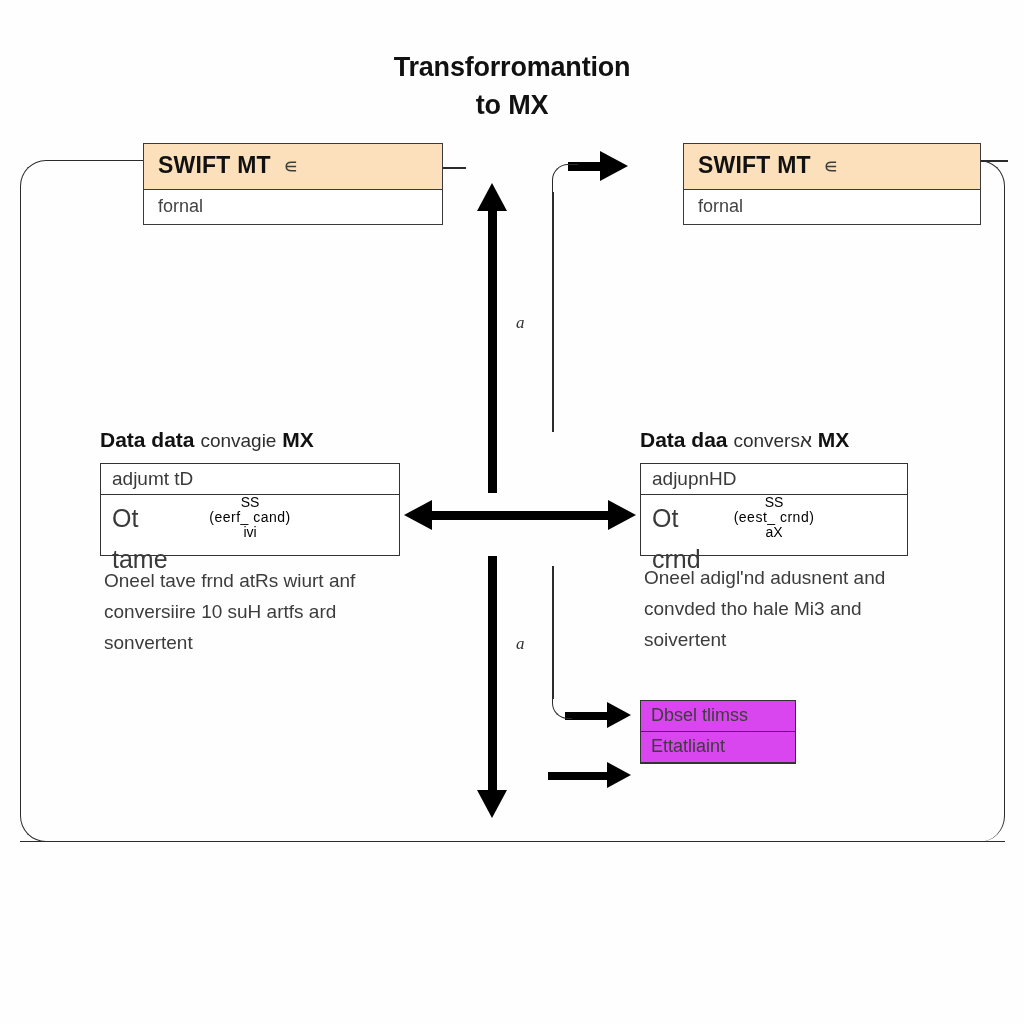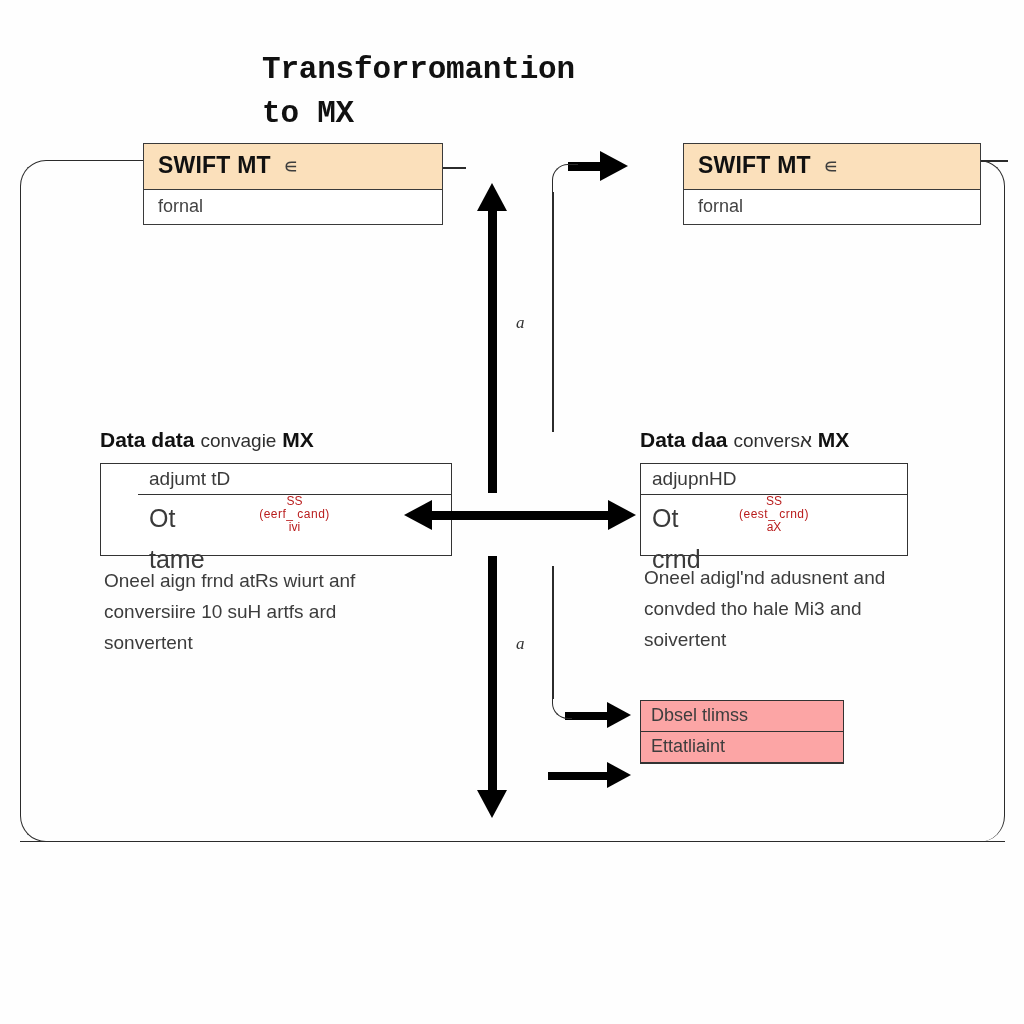--- a/index.html
+++ b/index.html
@@ -15,26 +15,26 @@
     font-family: "Liberation Sans", sans-serif;
     overflow: hidden;
   }
 
   
   #title {
     position: absolute;
     left: 262px;
     top: 48px;
     width: 500px;
-    font-size: 31px;
+    text-align: center;
+    font-size: 27px;
     font-weight: bold;
     line-height: 1.42;
     color: #111111;
     letter-spacing: -0.2px;
-    font-family: Liberation Mono, monospace;
   }
 
   
   .frame-rail {
     position: absolute;
     border: 1.6px solid #2b2b2b;
     box-sizing: border-box;
   }
   #frame-left-rail {
     left: 20px;
@@ -134,44 +134,44 @@
     font-size: 25px;
     color: #3a3a3a;
     line-height: 1.62;
   }
   .tb-center-lines {
     position: absolute;
     left: 0;
     right: 0;
     top: 0px;
     text-align: center;
-    font-size: 12px;
-    color: #b91c1c;
+    font-size: 14px;
+    color: #000000;
     line-height: 1.08;
   }
   .tb-center-lines .l2 { letter-spacing: 0.5px; }
 
   
   .caption {
     position: absolute;
     font-size: 19px;
     color: #3c3c3c;
     line-height: 1.62;
     white-space: nowrap;
   }
 
   
   #bottom-stack {
     position: absolute;
     left: 640px;
     top: 700px;
-    width: 204px;
+    width: 156px;
     box-sizing: border-box;
     border: 1.5px solid #333333;
-    background: #fca5a5;
+    background: #d946ef;
   }
   .stack-row {
     box-sizing: border-box;
     height: 31px;
     border-bottom: 1.5px solid #333333;
     padding: 4px 0 0 10px;
     font-size: 18px;
     color: #3d3d3d;
     white-space: nowrap;
   }
@@ -271,37 +271,37 @@
     </div>
     <div class="card-sub">fornal</div>
   </div>
 
   <div class="mid-heading" style="left:100px; top:428px;">
     <span class="b">Data data</span>
     <span class="n">convagie</span>
     <span class="b">MX</span>
   </div>
 
-  <div class="table-box" style="left:100px; top:463px; width:352px;padding-left:37px;">
+  <div class="table-box" style="left:100px; top:463px; width:300px;">
     <div class="tb-row-1">adjumt tD</div>
     <div class="tb-row-2">
       <div class="tb-left-lines">
         <div>Ot</div>
         <div>tame</div>
       </div>
       <div class="tb-center-lines">
         <div>SS</div>
         <div class="l2">(eerf_ cand)</div>
         <div>ivi</div>
       </div>
     </div>
   </div>
 
   <div class="caption" style="left:104px; top:566px;">
-    <div>Oneel aign frnd atRs wiurt anf</div>
+    <div>Oneel tave frnd atRs wiurt anf</div>
     <div>conversiire 10 suH artfs ard</div>
     <div>sonvertent</div>
   </div>
 
   <div class="card" style="left:640px; top:143px; width:298px;">
     <div class="card-header">
       <span>SWIFT MT</span>
       <span class="euro">∊</span>
     </div>
     <div class="card-sub">fornal</div>

